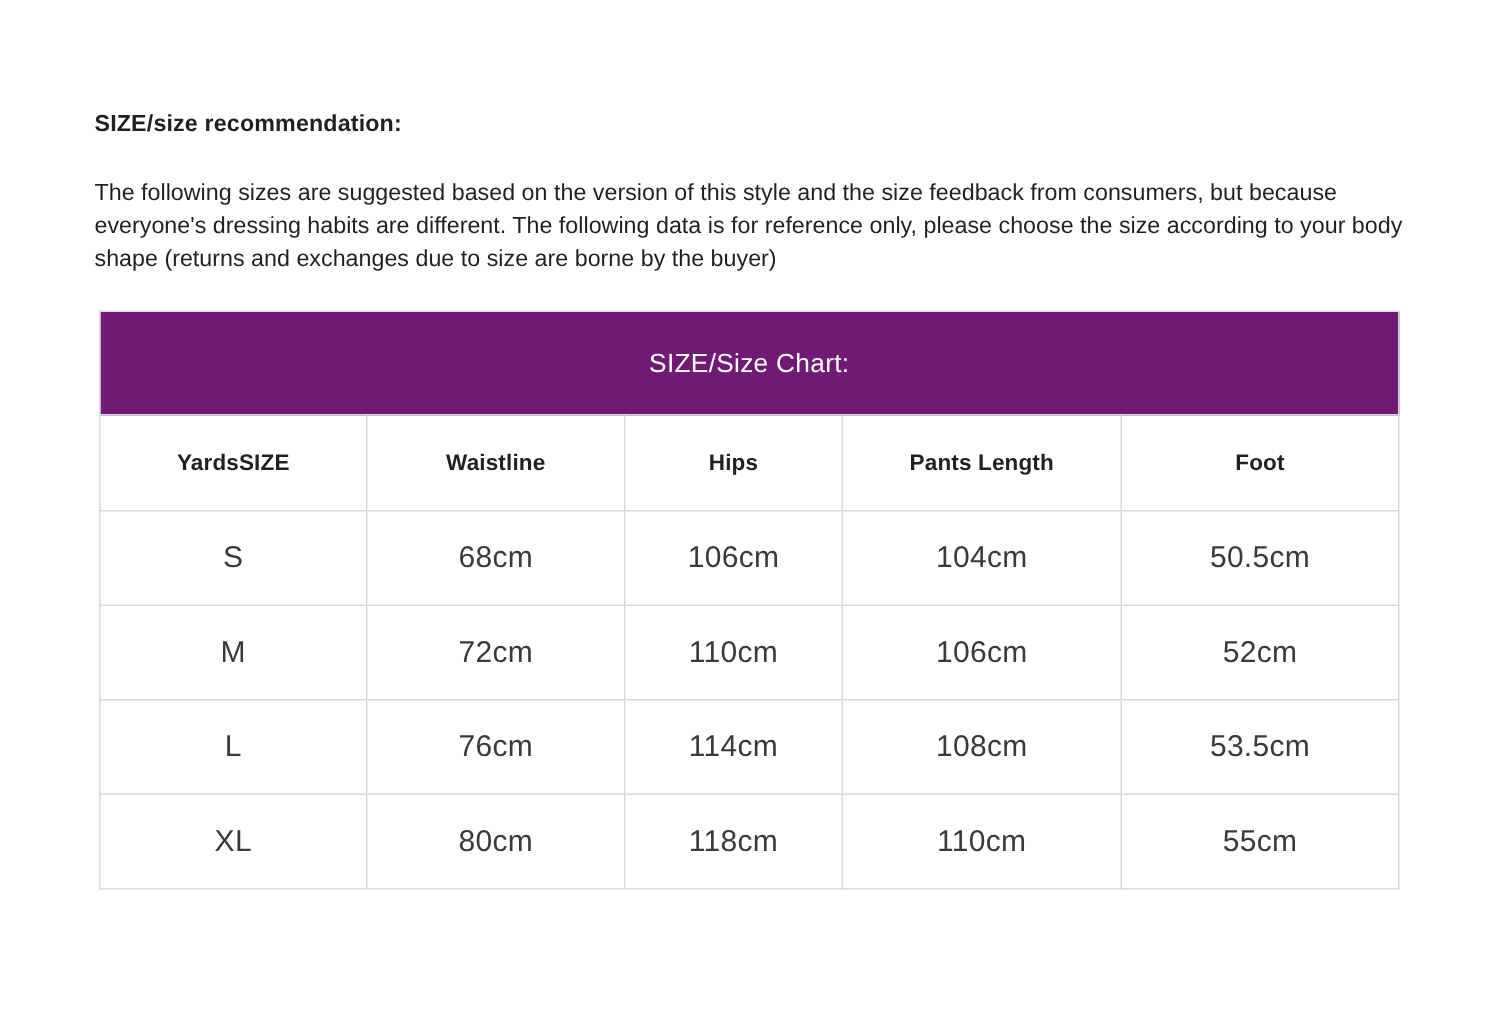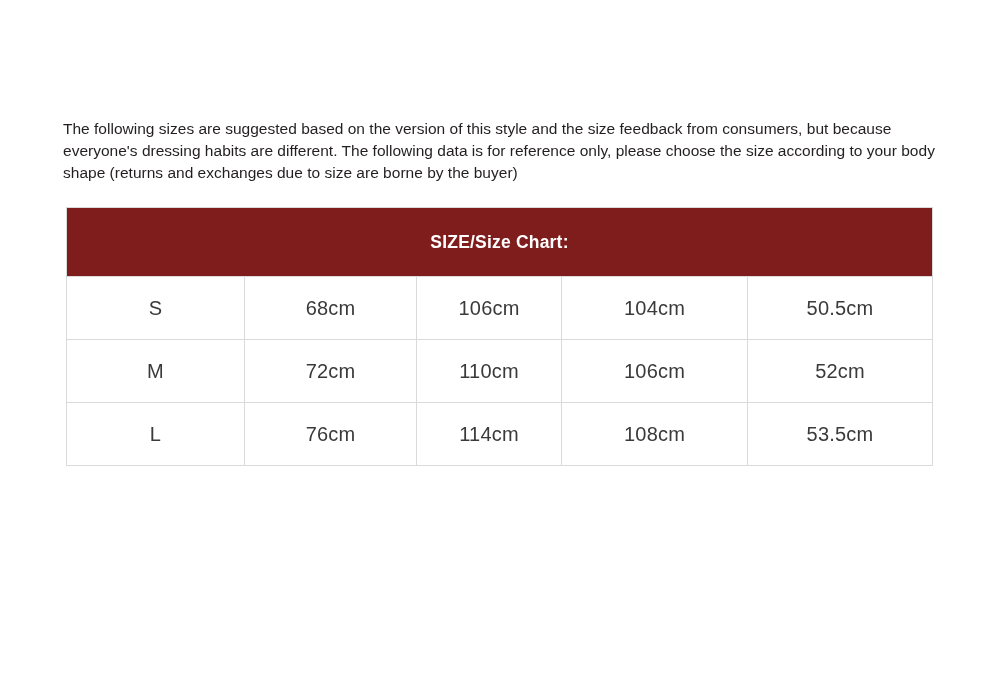--- a/index.html
+++ b/index.html
@@ -53,28 +53,28 @@
     width: 866px;
     table-layout: fixed;
   }
   table.size-chart td {
     border: 1px solid #d8dadb;
     padding: 0;
     text-align: center;
     vertical-align: middle;
   }
   .banner-row td {
-    background: #7f1d1d;
+    background: #701a75;
     border: 1px solid #5b9bc7;
     height: 68px;
     text-align: left;
     padding-left: 19px;
     color: #ffffff;
     font-size: 17.5px;
-    font-weight: bold;
+    font-weight: normal;
     letter-spacing: 0.2px;
   }
   .head-row td {
     height: 63px;
     font-size: 15px;
     font-weight: bold;
     color: #231f20;
     letter-spacing: 0.1px;
   }
   .data-row td {
@@ -88,37 +88,45 @@
   .col-2 { width: 172px; }
   .col-3 { width: 145px; }
   .col-4 { width: 186px; }
   .col-5 { width: 185px; }
 </style>
 </head>
 <body>
 
 <div class="page">
 
+  <div class="heading">SIZE/size recommendation:</div>
 
   <div class="intro">
     <p>The following sizes are suggested based on the version of this style and the size feedback from consumers, but because everyone's dressing habits are different. The following data is for reference only, please choose the size according to your body shape (returns and exchanges due to size are borne by the buyer)</p>
   </div>
 
   <div class="table-wrap">
     <table class="size-chart">
       <colgroup>
         <col class="col-1">
           <col class="col-2">
           <col class="col-3">
           <col class="col-4">
           <col class="col-5">
       </colgroup>
       <tbody>
         <tr class="banner-row">
           <td colspan="5">SIZE/Size Chart:</td>
+        </tr>
+        <tr class="head-row">
+          <td>YardsSIZE</td>
+          <td>Waistline</td>
+          <td>Hips</td>
+          <td>Pants Length</td>
+          <td>Foot</td>
         </tr>
         <tr class="data-row">
           <td>S</td>
           <td>68cm</td>
           <td>106cm</td>
           <td>104cm</td>
           <td>50.5cm</td>
         </tr>
         <tr class="data-row">
           <td>M</td>
@@ -127,17 +135,24 @@
           <td>106cm</td>
           <td>52cm</td>
         </tr>
         <tr class="data-row">
           <td>L</td>
           <td>76cm</td>
           <td>114cm</td>
           <td>108cm</td>
           <td>53.5cm</td>
         </tr>
+        <tr class="data-row">
+          <td>XL</td>
+          <td>80cm</td>
+          <td>118cm</td>
+          <td>110cm</td>
+          <td>55cm</td>
+        </tr>
       </tbody>
     </table>
   </div>
 
 </div>
 
 </body></html>

